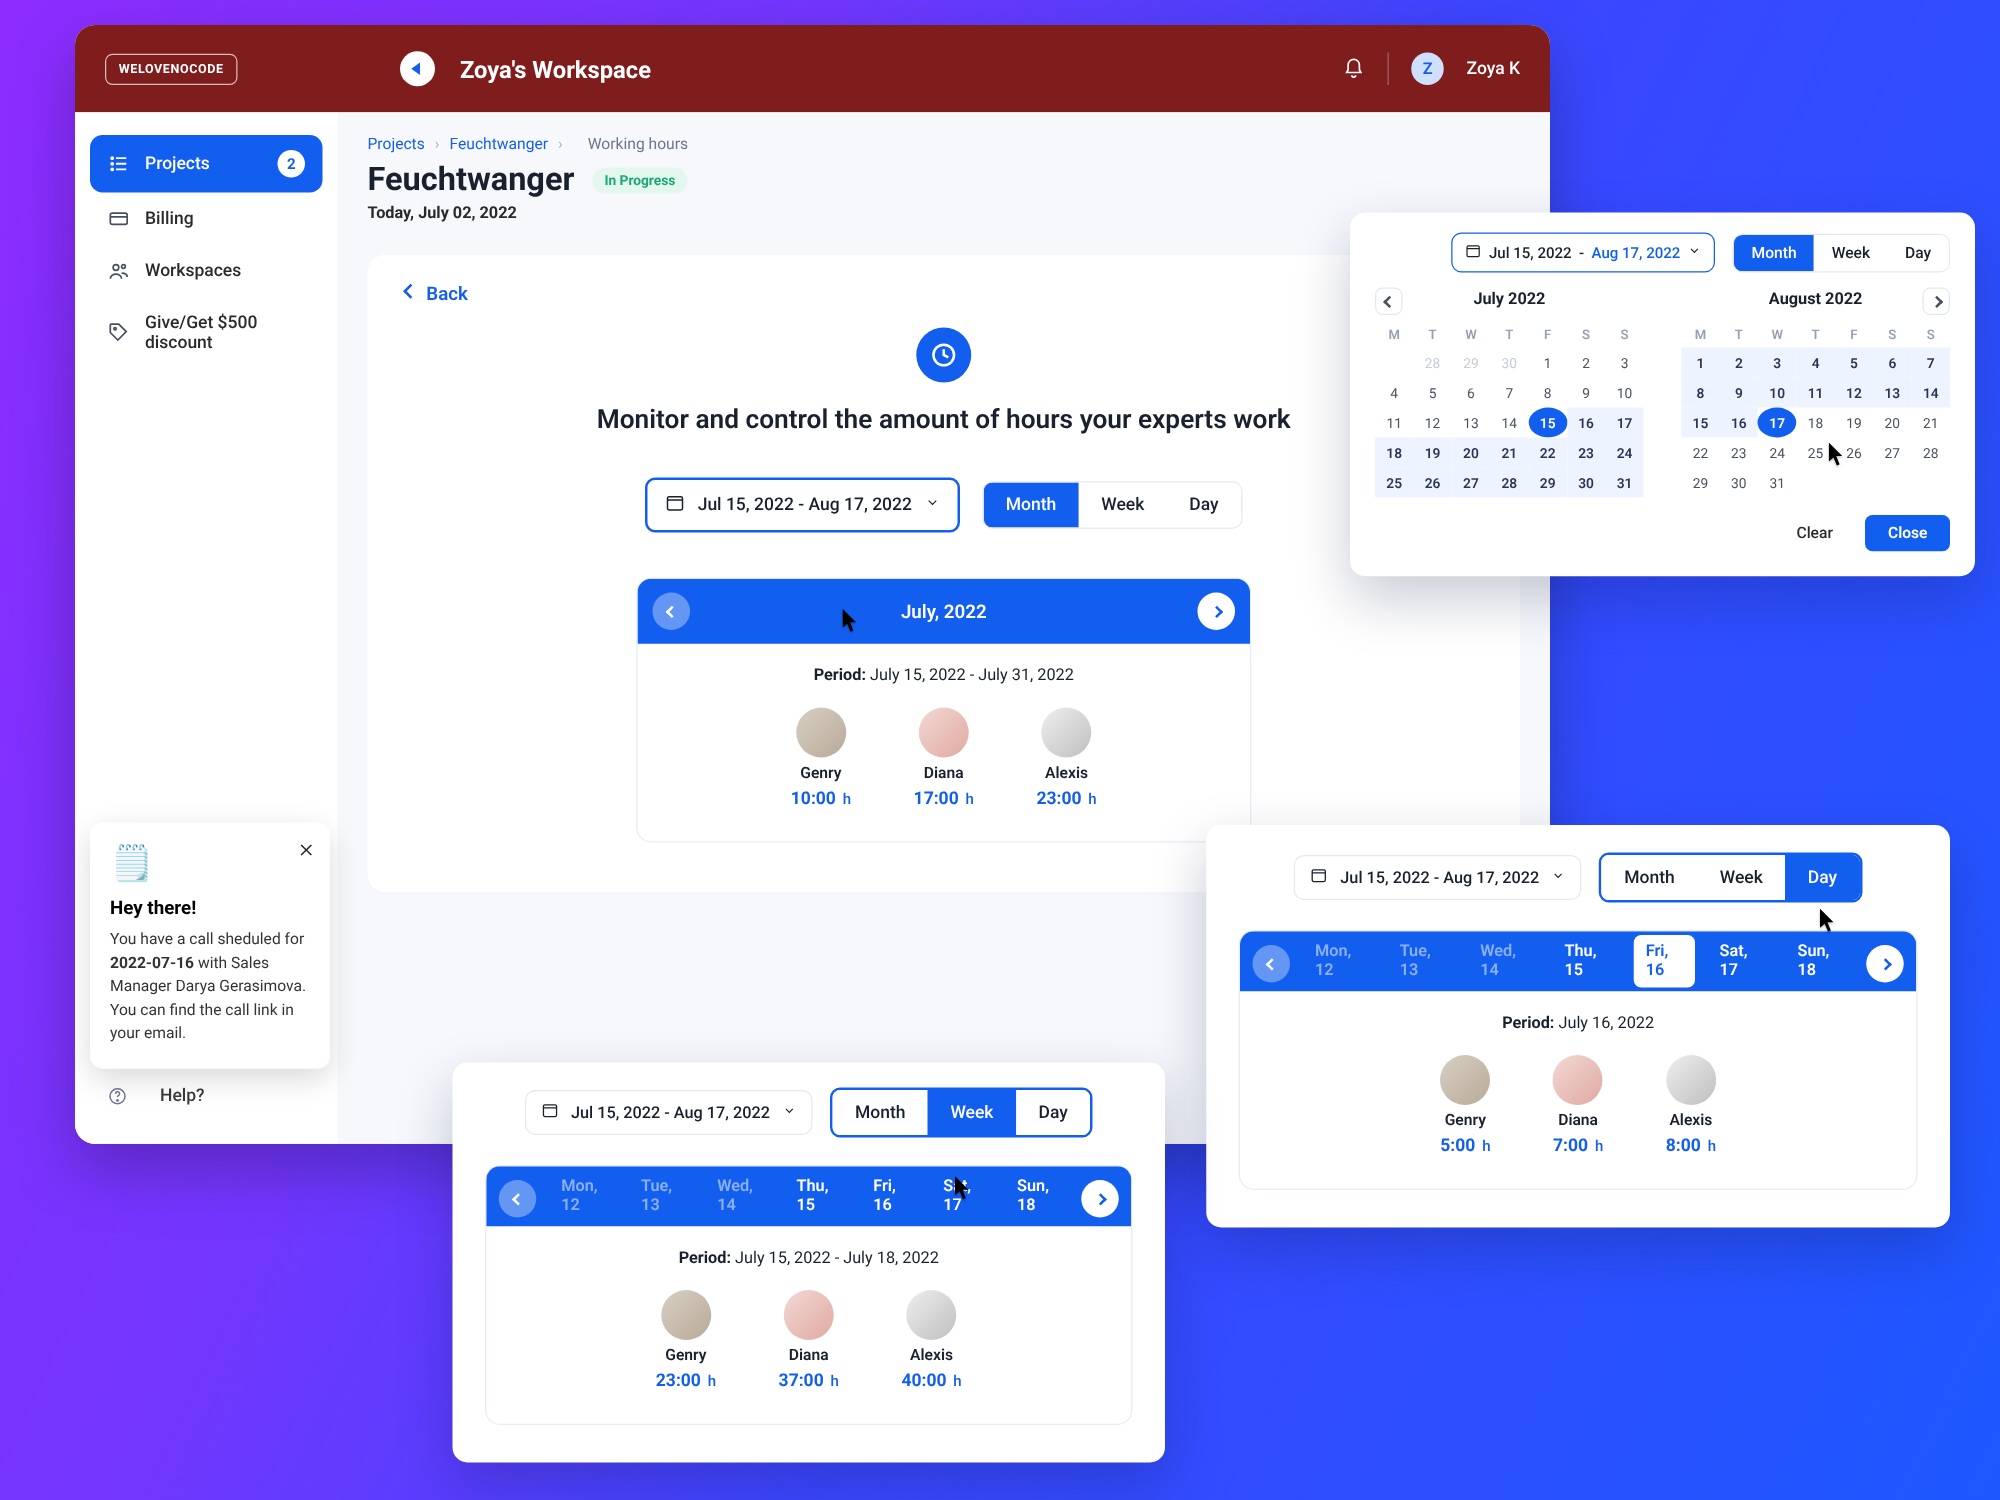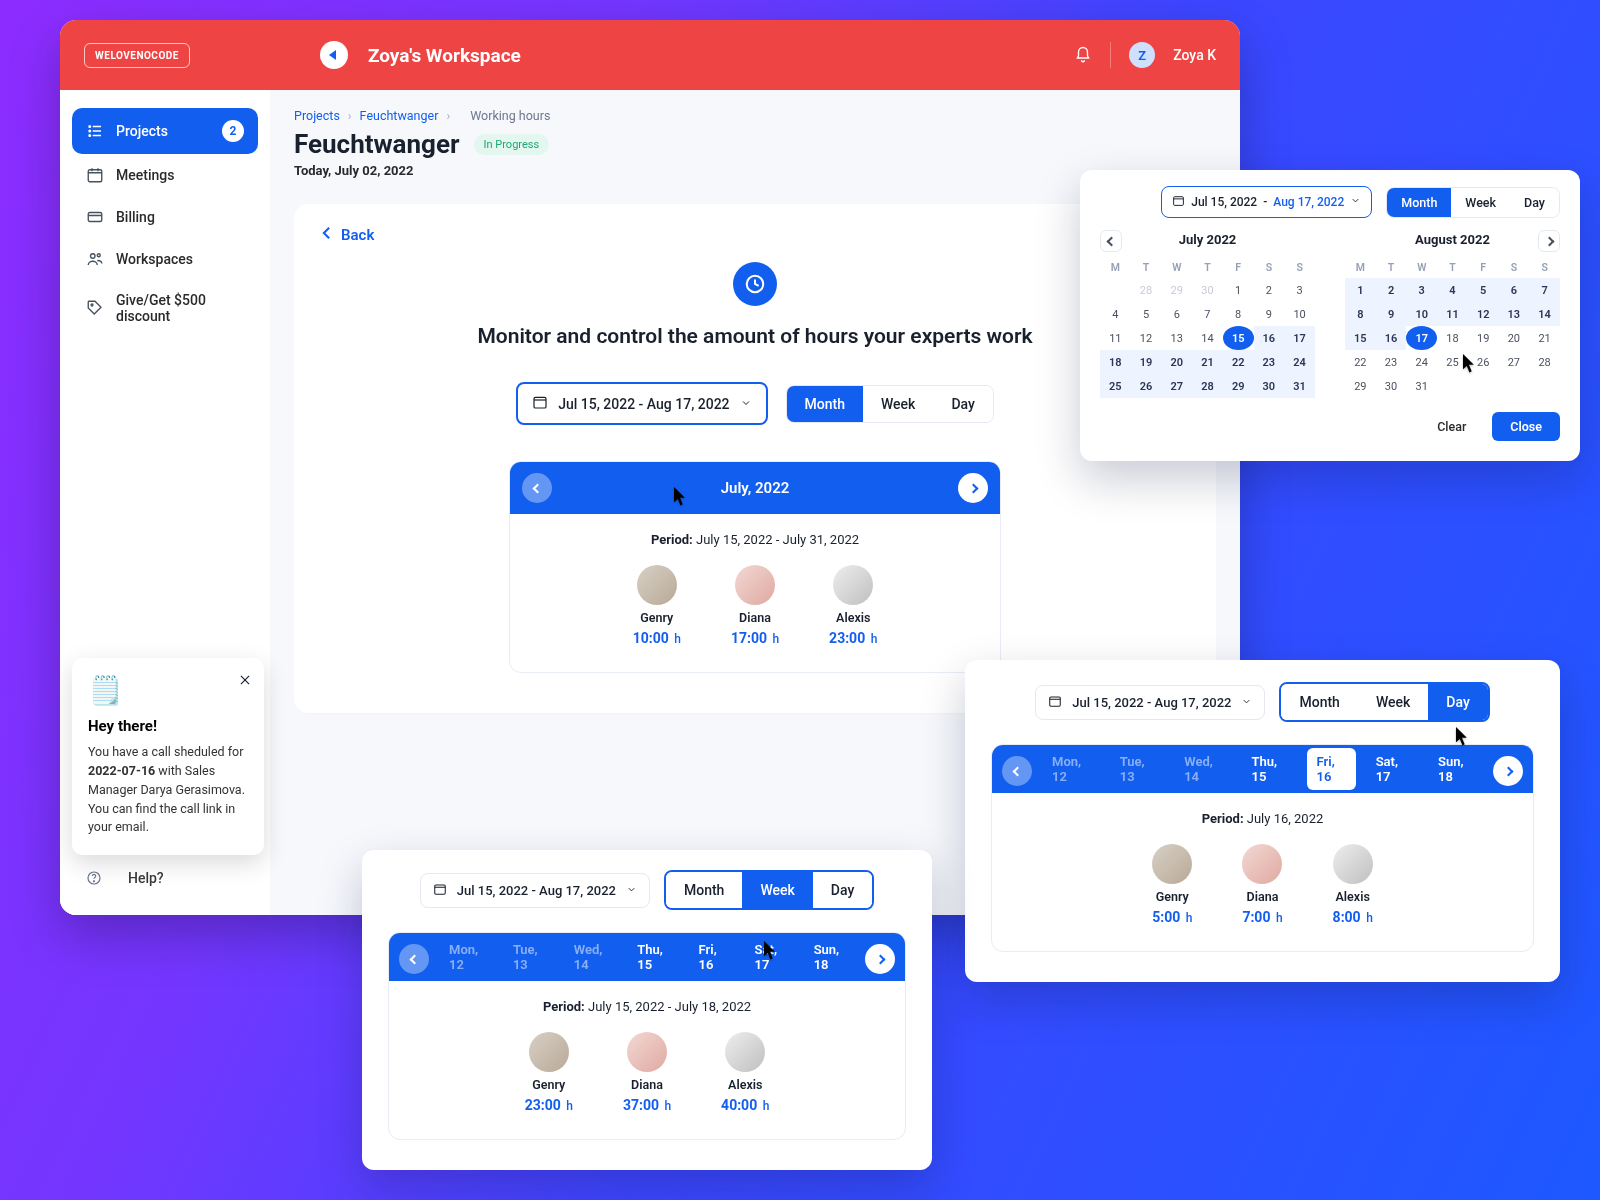--- a/index.html
+++ b/index.html
@@ -1,18 +1,18 @@
 <!DOCTYPE html>
 <html><head>
 <meta charset="utf-8">
 <style>
   *{box-sizing:border-box;margin:0;padding:0;font-family:-apple-system,BlinkMacSystemFont,"Segoe UI",Roboto,Helvetica,Arial,sans-serif;}
   body{width:1600px;height:1200px;overflow:hidden;position:relative;background:linear-gradient(115deg,#8d2cff 0%,#7336ff 30%,#3d46ff 55%,#1d58ff 100%);}
   .app{position:absolute;left:60px;top:20px;width:1180px;height:895px;background:#fff;border-radius:16px;box-shadow:0 20px 50px rgba(0,0,0,.25);overflow:hidden;display:flex;flex-direction:column;}
-  .topbar{height:70px;background:#ef4444;display:flex;align-items:center;padding:0 24px;color:#fff;gap:20px;}
+  .topbar{height:70px;background:#7f1d1d;display:flex;align-items:center;padding:0 24px;color:#fff;gap:20px;}
   .logo{border:1.5px solid rgba(255,255,255,.7);padding:6px 10px;border-radius:6px;font-size:10px;font-weight:700;letter-spacing:.5px;}
   .back-circle{width:28px;height:28px;background:#fff;border-radius:50%;display:flex;align-items:center;justify-content:center;margin-left:110px;}
   .arrow-left{width:0;height:0;border-top:5px solid transparent;border-bottom:5px solid transparent;border-right:7px solid #125fef;margin-right:2px;}
   .ws-name{font-weight:700;font-size:19px;}
   .tb-right{margin-left:auto;display:flex;align-items:center;gap:18px;}
   .bell{width:18px;height:18px;display:inline-block;}
   .divider-v{width:1px;height:26px;background:rgba(255,255,255,.3);}
   .avatar-sm{width:26px;height:26px;border-radius:50%;background:#cfe0ff;color:#125fef;display:flex;align-items:center;justify-content:center;font-size:13px;font-weight:600;}
   .user-name{font-size:14px;font-weight:500;}
   .app-body{flex:1;display:flex;background:#fff;}
@@ -26,21 +26,21 @@
   .notif .emoji{font-size:28px;}
   .notif .close{position:absolute;right:12px;top:14px;cursor:pointer;}
   .notif h4{font-size:15px;margin:10px 0 8px;font-weight:700;}
   .notif p{font-size:12.5px;line-height:1.5;color:#333;}
   .content{flex:1;background:#f6f8fc;padding:18px 24px;overflow:hidden;}
   .crumbs{font-size:12.5px;color:#125fef;display:flex;gap:8px;align-items:center;}
   .crumbs .sep{color:#a8b1c7;}
   .crumbs .last{color:#6d7690;margin-left:12px;}
   .title-row{display:flex;align-items:center;gap:14px;margin-top:6px;}
   .title{font-size:26px;font-weight:700;color:#19212e;}
-  .chip{font-size:11px;font-weight:400;color:#1aa874;background:#e4f7ef;border-radius:12px;padding:4px 10px;}
+  .chip{font-size:11px;font-weight:700;color:#1aa874;background:#e4f7ef;border-radius:12px;padding:4px 10px;}
   .today{font-size:13px;color:#2a2a2a;margin-top:4px;}
   .today span{font-weight:700;}
   .main-card{background:#fff;border-radius:14px;margin-top:26px;padding:22px 28px 40px;box-shadow:0 1px 0 rgba(0,0,0,.02);}
   .back-link{color:#125fef;font-size:15px;font-weight:600;display:flex;gap:10px;align-items:center;cursor:pointer;}
   .hdr{display:flex;flex-direction:column;align-items:center;margin-top:18px;}
   .clock-circle{width:44px;height:44px;border-radius:50%;background:#125fef;display:flex;align-items:center;justify-content:center;}
   .hdr h2{font-size:21px;font-weight:600;color:#19212e;margin-top:18px;text-align:center;}
   .controls{display:flex;justify-content:center;gap:18px;margin-top:34px;align-items:center;}
   .range-btn{border:2px solid #125fef;border-radius:8px;padding:10px 14px;display:flex;align-items:center;gap:10px;font-size:14px;color:#19212e;font-weight:500;cursor:pointer;background:#fff;}
   .range-btn.small{border-width:1.5px;padding:8px 12px;font-size:13px;}
@@ -139,29 +139,20 @@
               <circle cx="5" cy="12" r="1"></circle>
               <line x1="9" y1="12" x2="20" y2="12"></line>
               <circle cx="5" cy="18" r="1"></circle>
               <line x1="9" y1="18" x2="20" y2="18"></line>
             </svg></span>
         <span>Projects</span>
         <span class="nav-badge">2</span>
       </div>
       <div class="nav-item">
         <span class="nav-icon"><svg viewBox="0 0 24 24" fill="none" stroke="#46505f" stroke-width="1.8">
-              <rect x="3" y="5" width="18" height="16" rx="2"></rect>
-              <line x1="3" y1="9" x2="21" y2="9"></line>
-              <line x1="8" y1="3" x2="8" y2="7"></line>
-              <line x1="16" y1="3" x2="16" y2="7"></line>
-            </svg></span>
-        <span>Meetings</span>
-      </div>
-      <div class="nav-item">
-        <span class="nav-icon"><svg viewBox="0 0 24 24" fill="none" stroke="#46505f" stroke-width="1.8">
               <rect x="3" y="6" width="18" height="12" rx="2"></rect>
               <line x1="3" y1="10" x2="21" y2="10"></line>
             </svg></span>
         <span>Billing</span>
       </div>
       <div class="nav-item">
         <span class="nav-icon"><svg viewBox="0 0 24 24" fill="none" stroke="#46505f" stroke-width="1.8">
               <circle cx="9" cy="8" r="3"></circle>
               <path d="M3 20c0-3 3-5 6-5s6 2 6 5"></path>
               <circle cx="17" cy="7" r="2"></circle>

